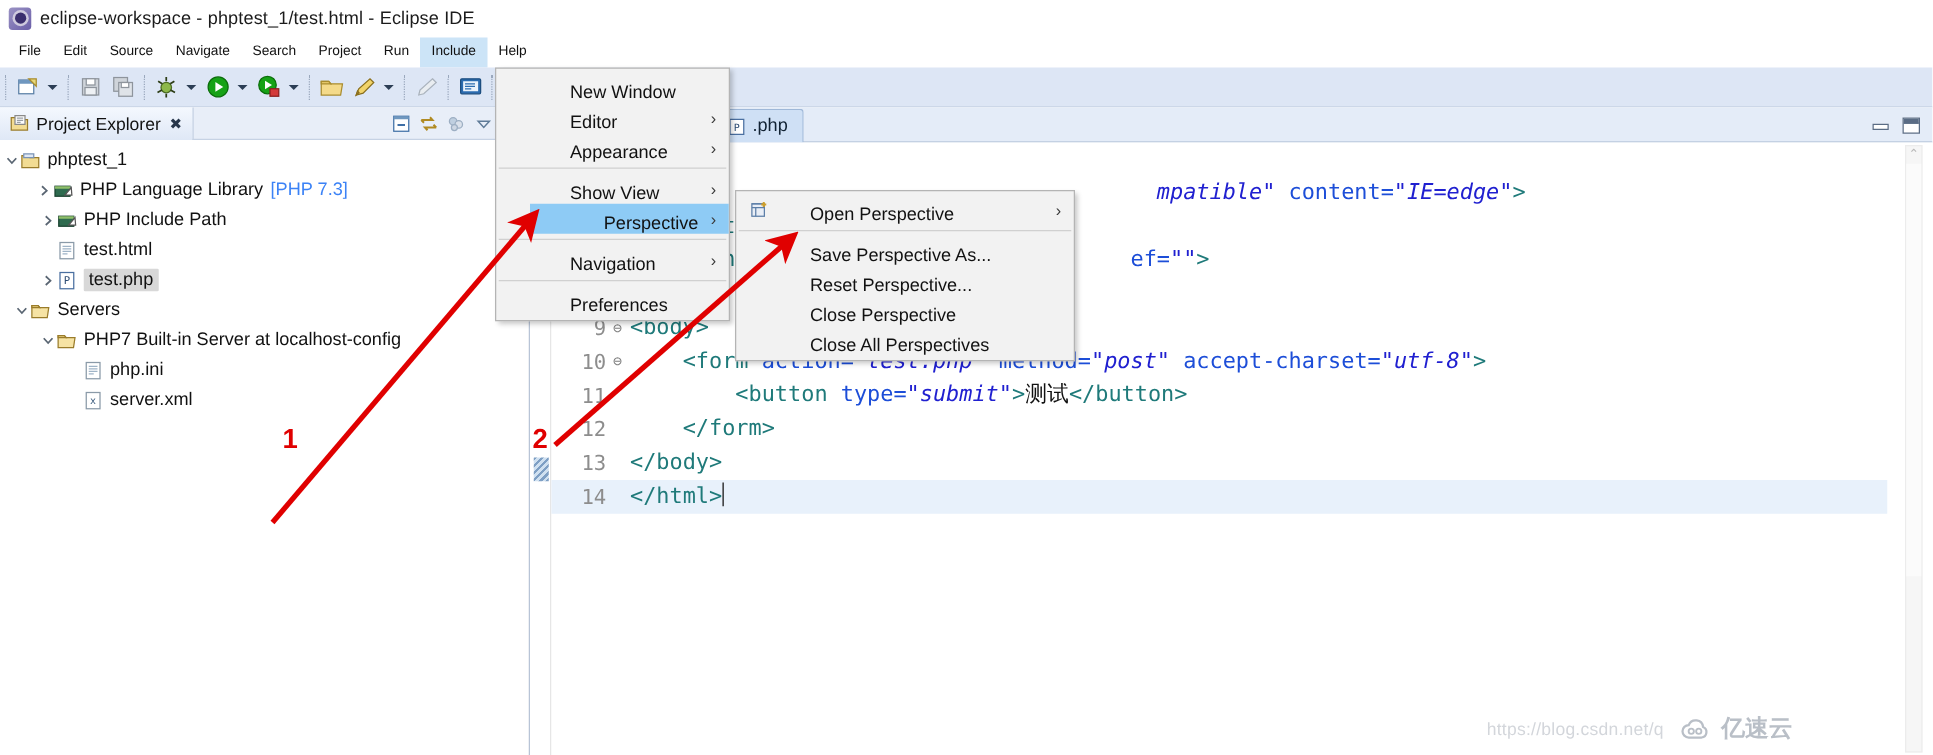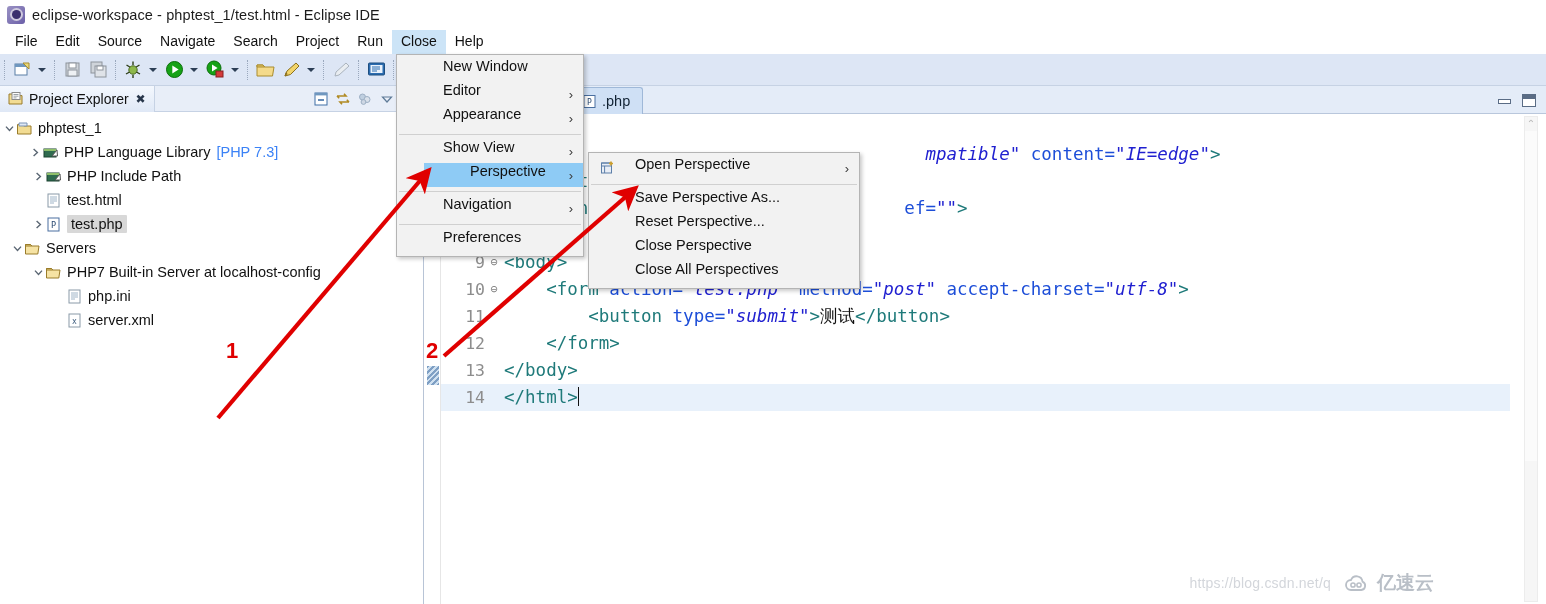--- a/index.html
+++ b/index.html
@@ -39,21 +39,21 @@
     font-size: 14.5px; color: #1b1b1b; letter-spacing: 0.1px;
     white-space: nowrap;
   }
 
   
   #menubar {
     position: absolute; left: 0; top: 29px; width: 1546px; height: 25px;
     background: #ffffff;
     display: flex; align-items: center;
     padding-left: 6px;
-    font-size: 14px; color: #111;
+    font-size: 11px; color: #111;
   }
   .menubar-item {
     padding: 3px 9px 4px 9px;
     white-space: nowrap;
     line-height: 17px;
   }
   .menubar-item.active {
     background: #cce4f7;
   }
 
@@ -236,22 +236,22 @@
   #menu-window {
     position: absolute; left: 396px; top: 54px; width: 188px;
     background: #f2f2f2;
     border: 1px solid #b4b4b4;
     box-shadow: 2px 2px 4px rgba(0,0,0,0.22);
     padding: 3px 0;
     z-index: 60;
     font-size: 14.5px; color: #111;
   }
   .mi {
-    height: 24px; display: flex; align-items: flex-start;
-    padding: 0 10px 0 46px;
+    height: 24px; display: flex; align-items: flex-end;
+    padding: 0 10px 0 59px;
     position: relative;
     white-space: nowrap;
   }
   .mi.hl { background: #8ecbf5; margin-left: 27px; }
   .mi .submark {
     position: absolute; right: 10px; top: 0; height: 24px;
     display: flex; align-items: center;
     color: #3b3b3b; font-size: 13px;
   }
   .msep {
@@ -305,21 +305,21 @@
   </div>
 
   <div id="menubar">
     <div class="menubar-item">File</div>
     <div class="menubar-item">Edit</div>
     <div class="menubar-item">Source</div>
     <div class="menubar-item">Navigate</div>
     <div class="menubar-item">Search</div>
     <div class="menubar-item">Project</div>
     <div class="menubar-item">Run</div>
-    <div class="menubar-item active">Close</div>
+    <div class="menubar-item active">Include</div>
     <div class="menubar-item">Help</div>
   </div>
 
   <div id="toolbar">
     <div class="tb-sep"></div>
     <div class="tb-btn">
       <svg width="18" height="18" viewBox="0 0 18 18">
         <rect x="2" y="3" width="12" height="11" fill="#fff" stroke="#5b7fa6"></rect>
         <rect x="2" y="3" width="12" height="3" fill="#6f97bf"></rect>
         <path d="M10 2 L16 2 L16 8 Z" fill="#e8d97a" stroke="#a98c2e"></path>

